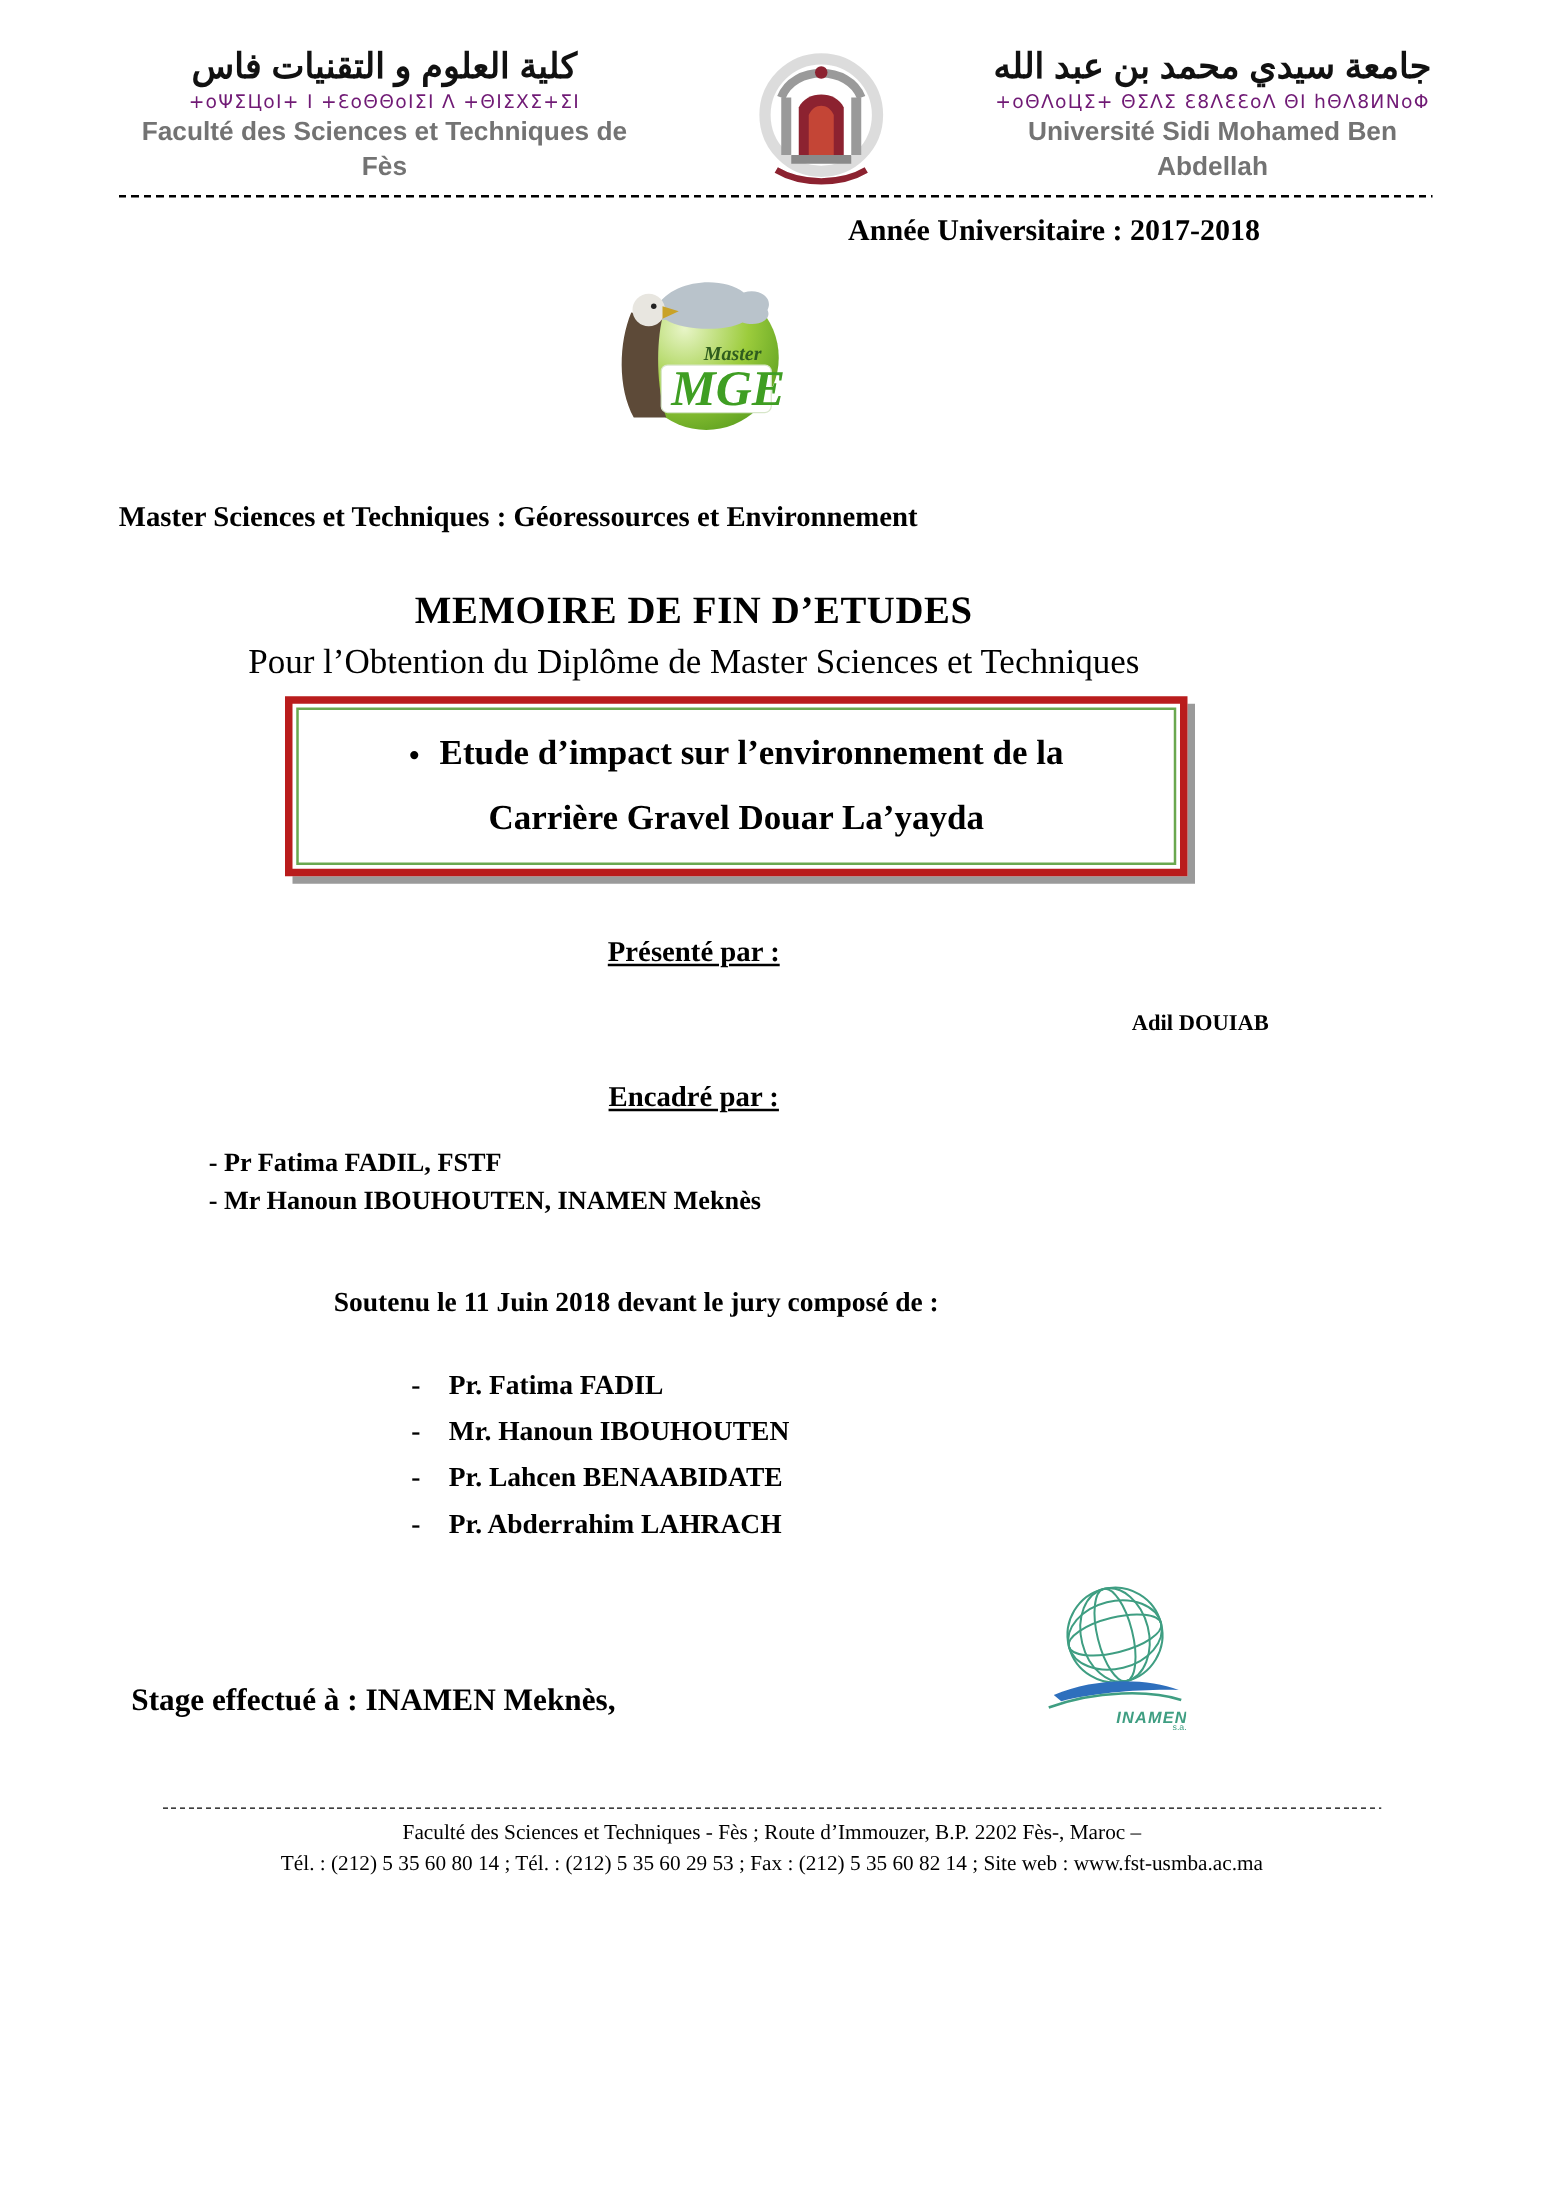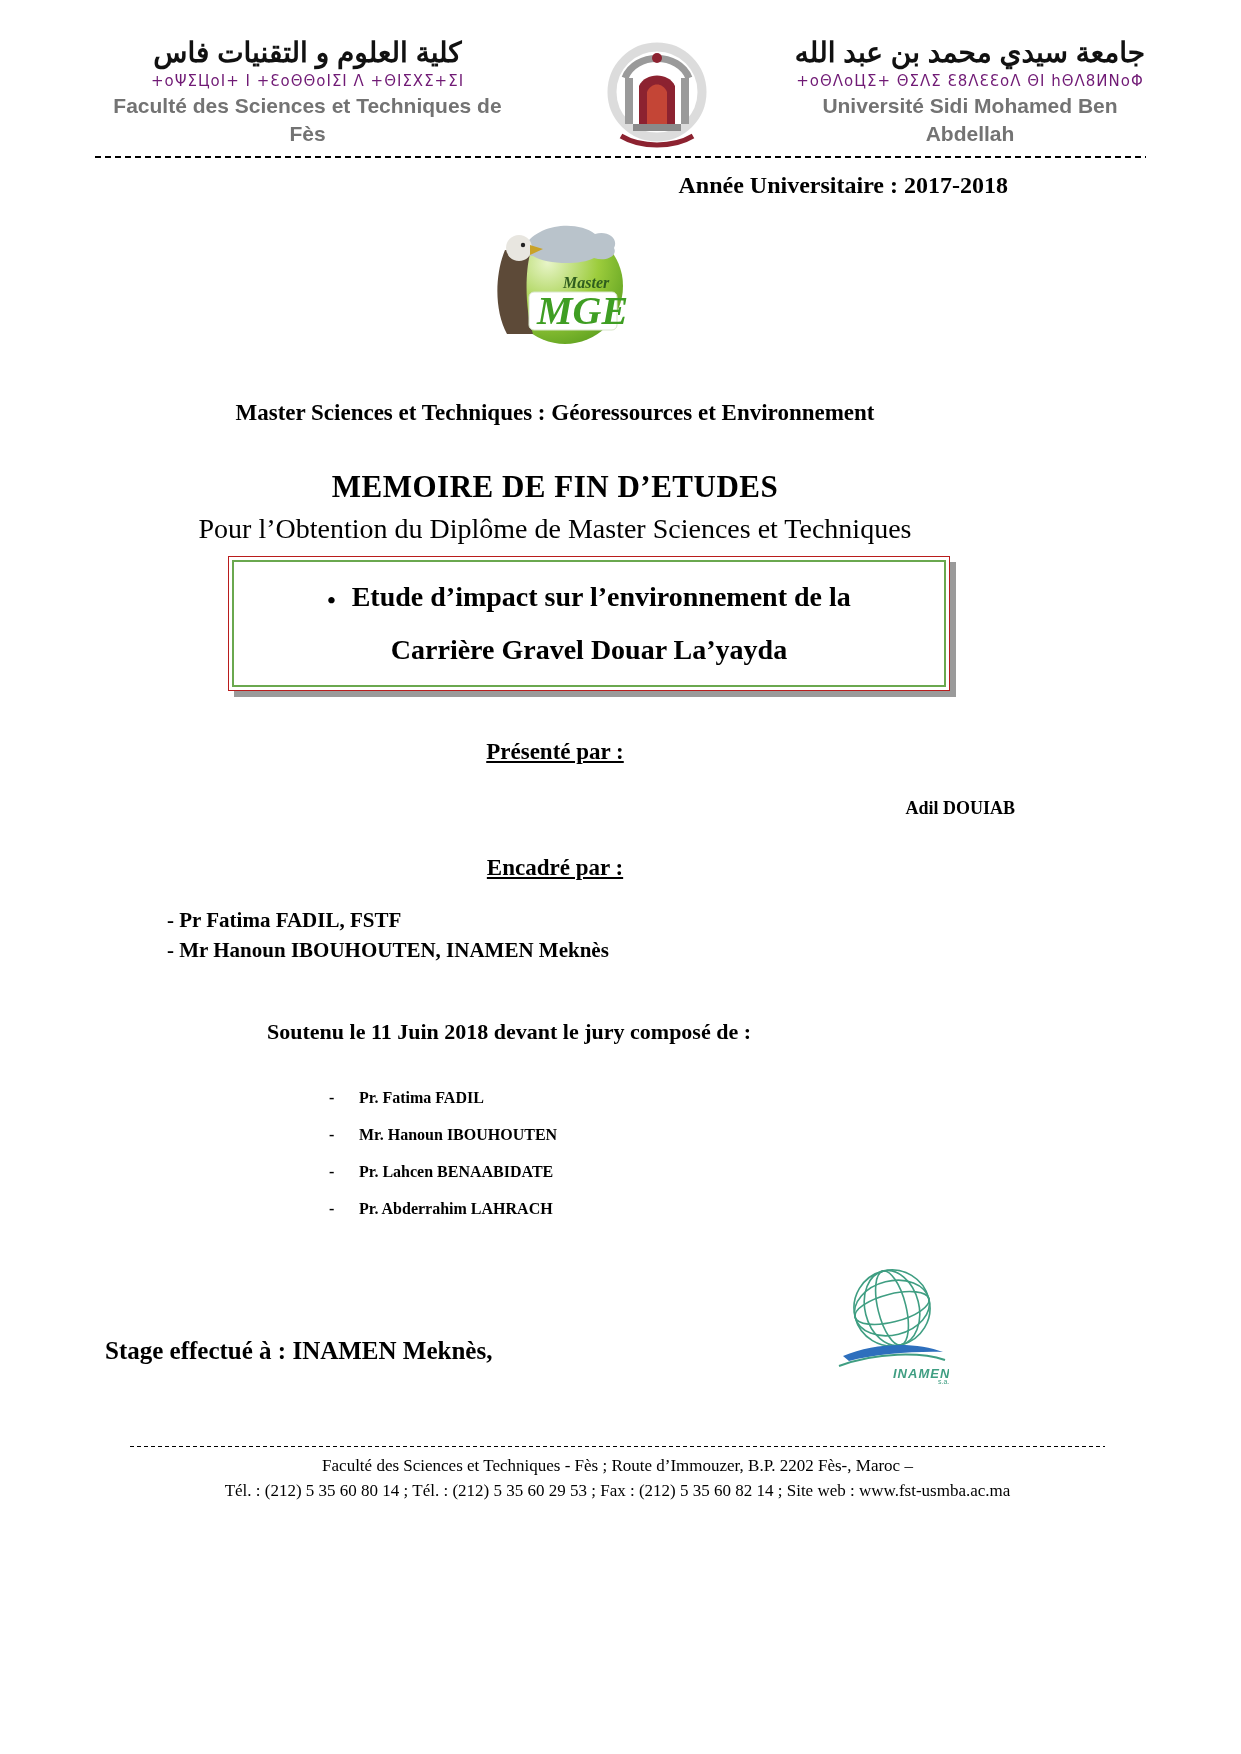--- a/index.html
+++ b/index.html
@@ -47,29 +47,29 @@
     text-align: right; font-weight: bold; font-size: 24px; line-height: 30px;
   }
 
   
   .main-col { width: 920px; }
 
   .mge-logo { margin: 12px 0 0 372px; width: 168px; }
   .master-word { font-family: "Liberation Serif", serif; font-style: italic; font-weight: bold; font-size: 16px; fill: #2f5d1e; }
   .mge-word { font-family: "Liberation Serif", serif; font-style: italic; font-weight: bold; font-size: 40px; fill: #3f9e23; }
 
-  .program-title { margin-top: 30px; text-align: center; font-weight: bold; font-size: 23px; line-height: 30px; }
+  .program-title { margin-top: 30px; text-align: left; font-weight: bold; font-size: 23px; line-height: 30px; }
   .memoire-title { margin-top: 38px; text-align: center; font-weight: bold; font-size: 31px; line-height: 42px; letter-spacing: 0.5px; }
   .memoire-subtitle { margin-top: 2px; text-align: center; font-size: 28px; line-height: 38px; }
 
   
   .subject-box {
     margin: 8px 0 0 133px;
     width: 722px;
-    border: 1px solid #b91c1c;
+    border: 6px solid #b91c1c;
     box-shadow: 6px 6px 0 #9a9a9a;
     background: #fff;
     padding: 3px;
   }
   .subject-box-inner {
     border: 2px solid #6aa84f;
     padding: 10px 16px;
   }
   .subject-line { text-align: center; font-weight: bold; font-size: 28px; line-height: 50px; }
   .bullet { display: inline-block; margin-right: 16px; font-size: 24px; vertical-align: middle; }
@@ -80,21 +80,21 @@
   }
   .presented-label { margin-top: 46px; }
   .presented-name { margin-top: 26px; text-align: right; font-weight: bold; font-size: 18px; line-height: 30px; }
   .encadre-label { margin-top: 30px; }
 
   .supervisors { margin-top: 22px; margin-left: 72px; font-weight: bold; font-size: 21px; line-height: 30px; }
 
   .soutenu { margin-top: 52px; margin-left: 172px; font-weight: bold; font-size: 22px; line-height: 30px; }
 
   .jury { margin-top: 32px; margin-left: 234px; }
-  .jury-row { font-weight: bold; font-size: 16px; line-height: 37px; }
+  .jury-row { font-weight: bold; font-size: 22px; line-height: 37px; }
   .jury-dash { display: inline-block; width: 30px; }
 
   .stage { margin-top: 108px; margin-left: 10px; font-weight: bold; font-size: 25px; line-height: 32px; }
 
   
   .inamen-logo { position: absolute; left: 835px; top: 1256px; width: 114px; }
   .inamen-word { font-family: "Liberation Sans", sans-serif; font-style: italic; font-weight: bold; font-size: 13px; fill: #3f9e82; letter-spacing: 1px; }
   .inamen-suffix { font-family: "Liberation Sans", sans-serif; font-size: 7px; fill: #3f9e82; }
 
   

